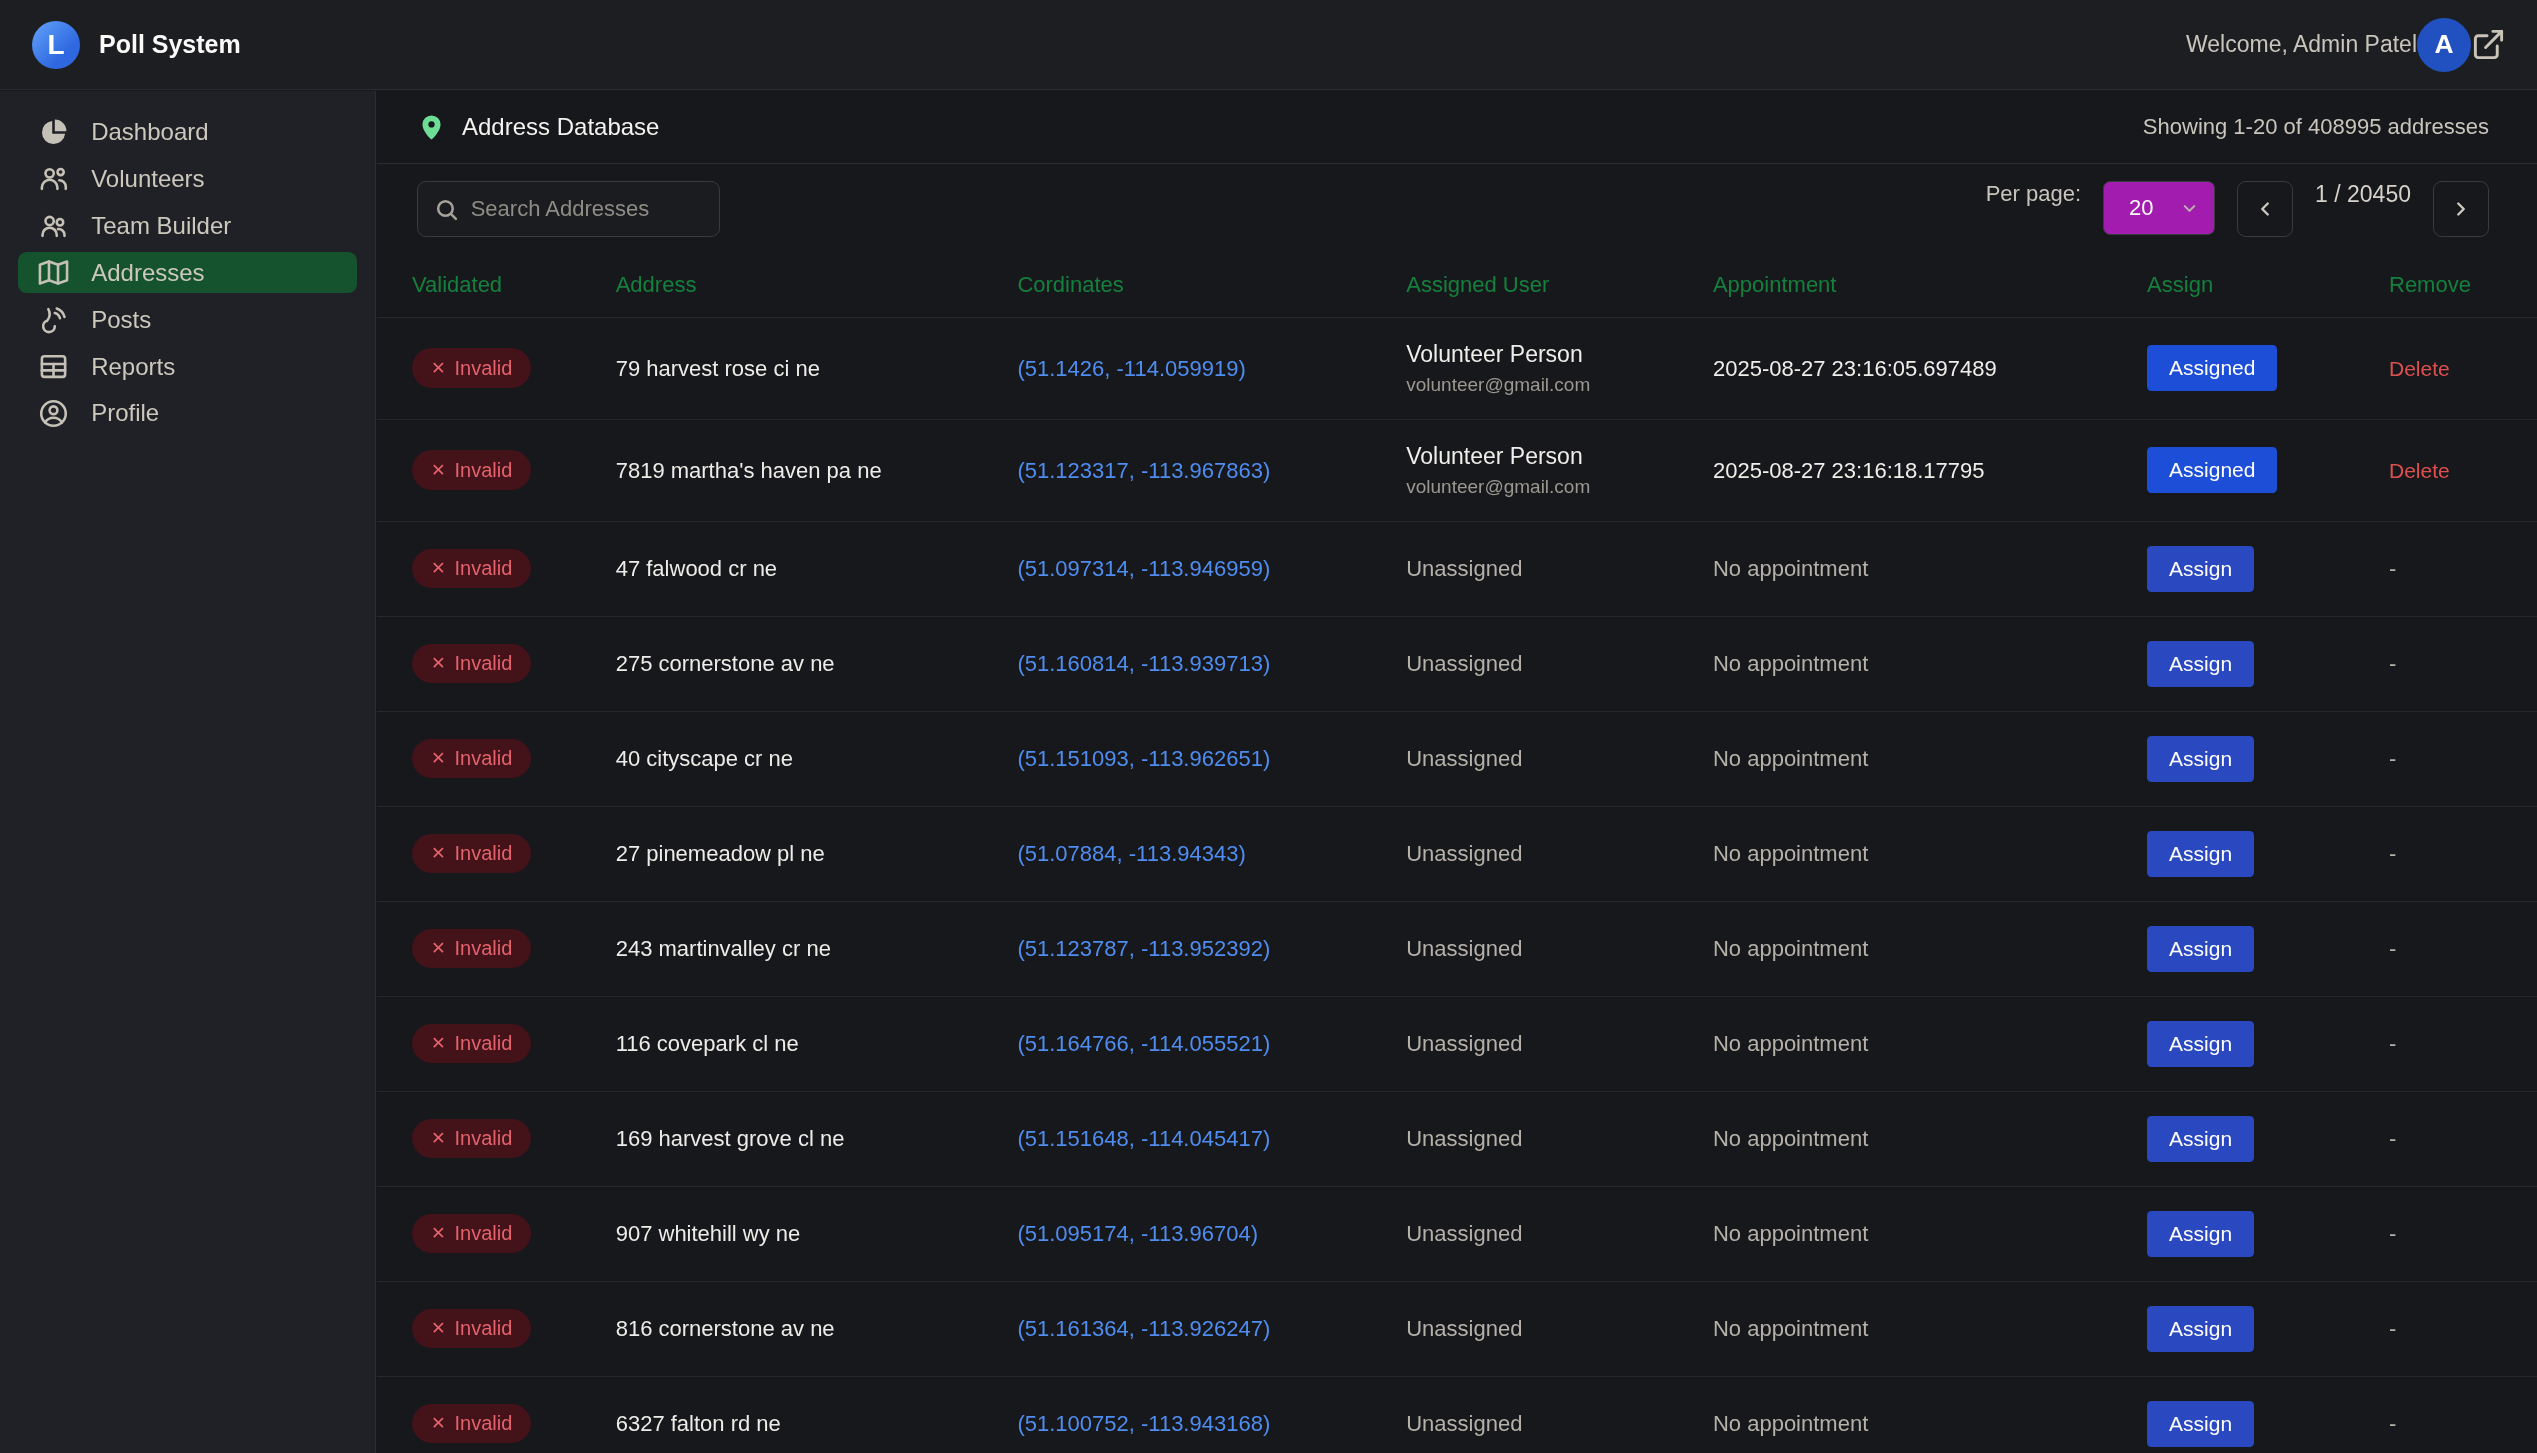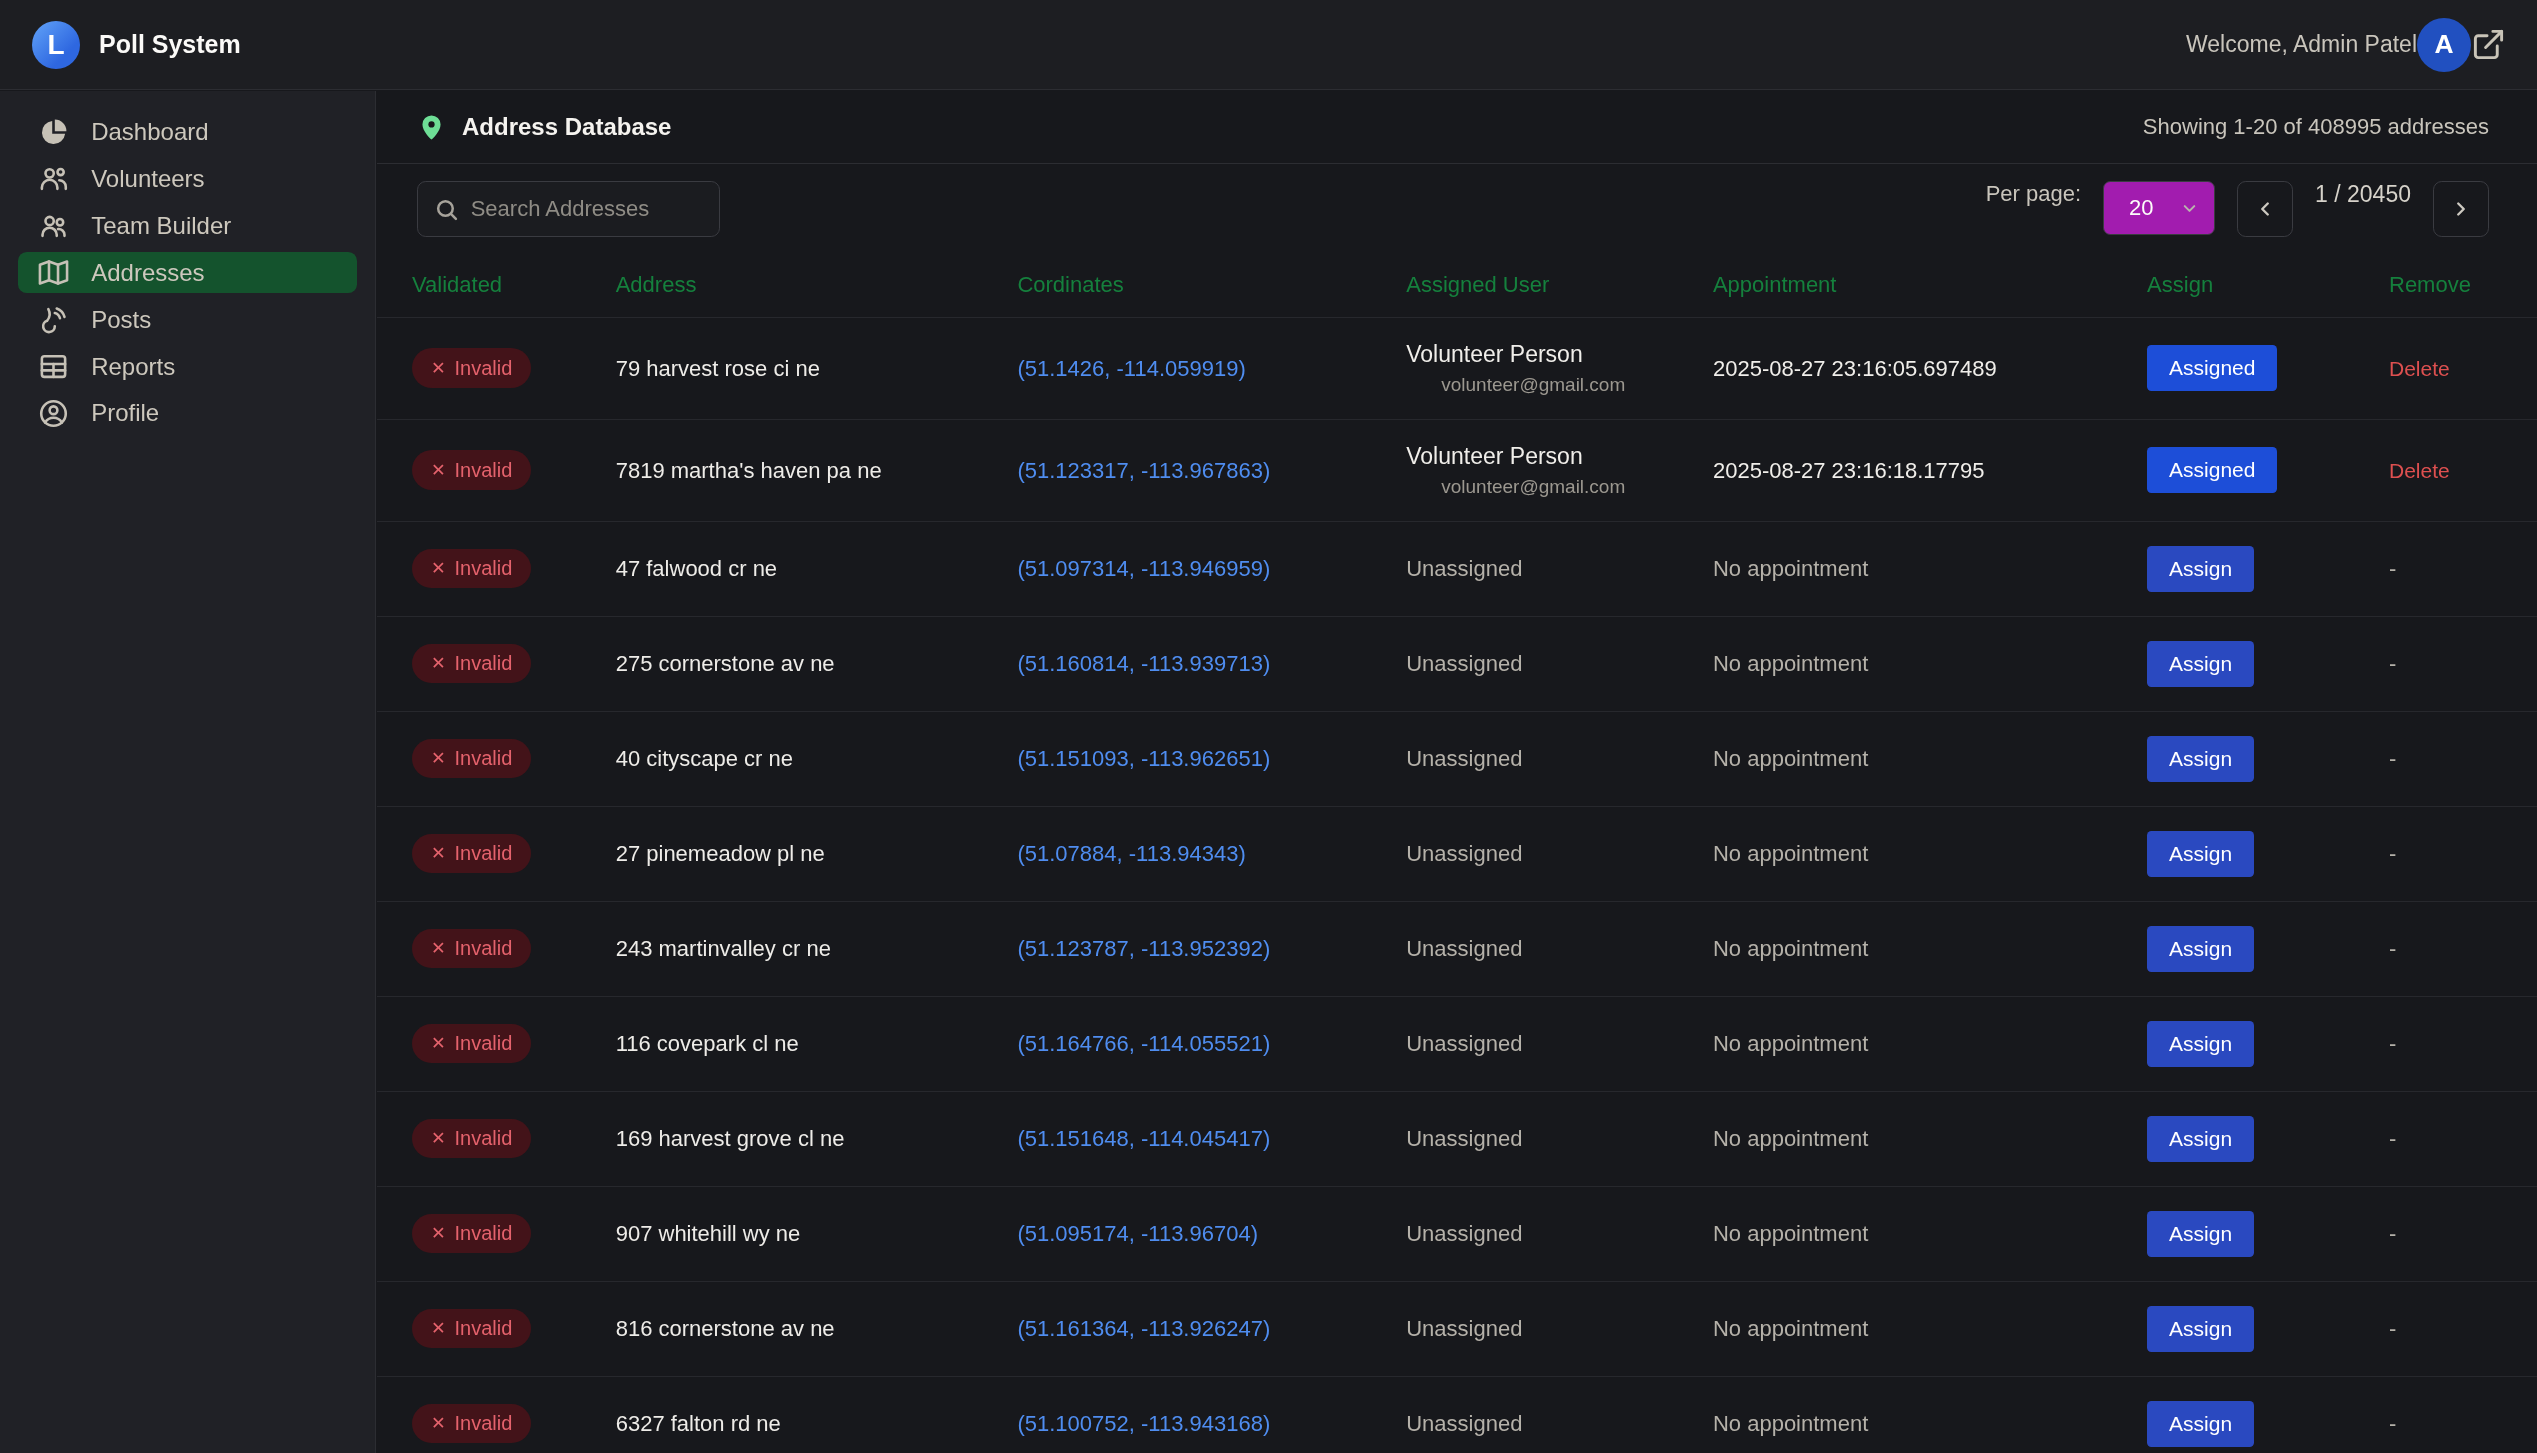--- a/index.html
+++ b/index.html
@@ -28,21 +28,21 @@
     padding:0 20.6px; border-radius:8.8px; font-size:24px; color:#cdc8bd; cursor:pointer; }
   .side-item.active { background:#14532d; }
   .side-item svg { width:31px; height:31px; color:#c6c1b6; flex:0 0 auto; }
 
   
   .main { position:absolute; top:91px; left:377px; width:2160px; }
   .title-bar { height:73px; display:flex; align-items:center; justify-content:space-between;
     padding:0 48px 0 40px; border-bottom:1.5px solid #2c2d32; }
   .title-left { display:flex; align-items:center; gap:16px; }
   .pin-icon { width:29px; height:29px; }
-  .page-title { font-size:24px; font-weight:bold; color:#f5f3ef; }
+  .page-title { font-size:24px; font-weight:normal; color:#f5f3ef; }
   .showing { font-size:22px; color:#c9c5bc; }
 
   .controls { height:90px; display:flex; align-items:center; justify-content:space-between;
     padding:0 48px 0 40px; }
   .search-box { width:303px; height:56px; border:1.5px solid #3a3b41; border-radius:8.8px;
     display:flex; align-items:center; gap:11.7px; padding:0 16px; background:#1b1c20; }
   .search-box svg { width:25px; height:25px; color:#a7a39b; flex:0 0 auto; }
   .search-box input { flex:1; min-width:0; background:transparent; border:none; outline:none;
     font-family:"Liberation Sans", sans-serif; font-size:22px; color:#e8e6e1; }
   .search-box input::placeholder { color:#8f8c85; }
@@ -65,21 +65,21 @@
   td { border-top:1.5px solid #27282d; padding:24px 17.6px 24px 0; vertical-align:middle;
     font-size:22px; line-height:29px; }
   tbody tr:last-child td { border-bottom:1.5px solid #27282d; }
   tr.tall td { padding-top:22px; padding-bottom:22px; }
   .addr { color:#eeece8; }
   .badge { display:inline-flex; align-items:center; gap:8.8px; padding:6.6px 19px; border-radius:734px;
     background:#431319; color:#e4626c; font-size:20px; line-height:26.4px; white-space:nowrap; }
   .badge .x { font-size:17.6px; }
   .coords { color:#4f8df0; text-decoration:none; }
   .user-name { color:#f0eeea; font-size:23px; line-height:29px; }
-  .user-email { color:#9c9890; font-size:19px; line-height:25px; margin-top:2.9px;margin-left:35px; }
+  .user-email { color:#9c9890; font-size:19px; line-height:25px; margin-top:2.9px; }
   .muted { color:#b5b1a9; }
   .appt { color:#f0eeea; }
   .btn { border:none; border-radius:4.4px; color:#fff; font-family:"Liberation Sans", sans-serif;
     font-size:21px; padding:11px 22px; cursor:pointer; white-space:nowrap; }
   .btn-assigned { background:#1d4ed8; }
   .btn-assign  { background:#2a49c0; }
   .delete-link { color:#de5050; font-size:21px; cursor:pointer; }
   .dash { color:#b5b1a9; }
 </style>
 </head>

